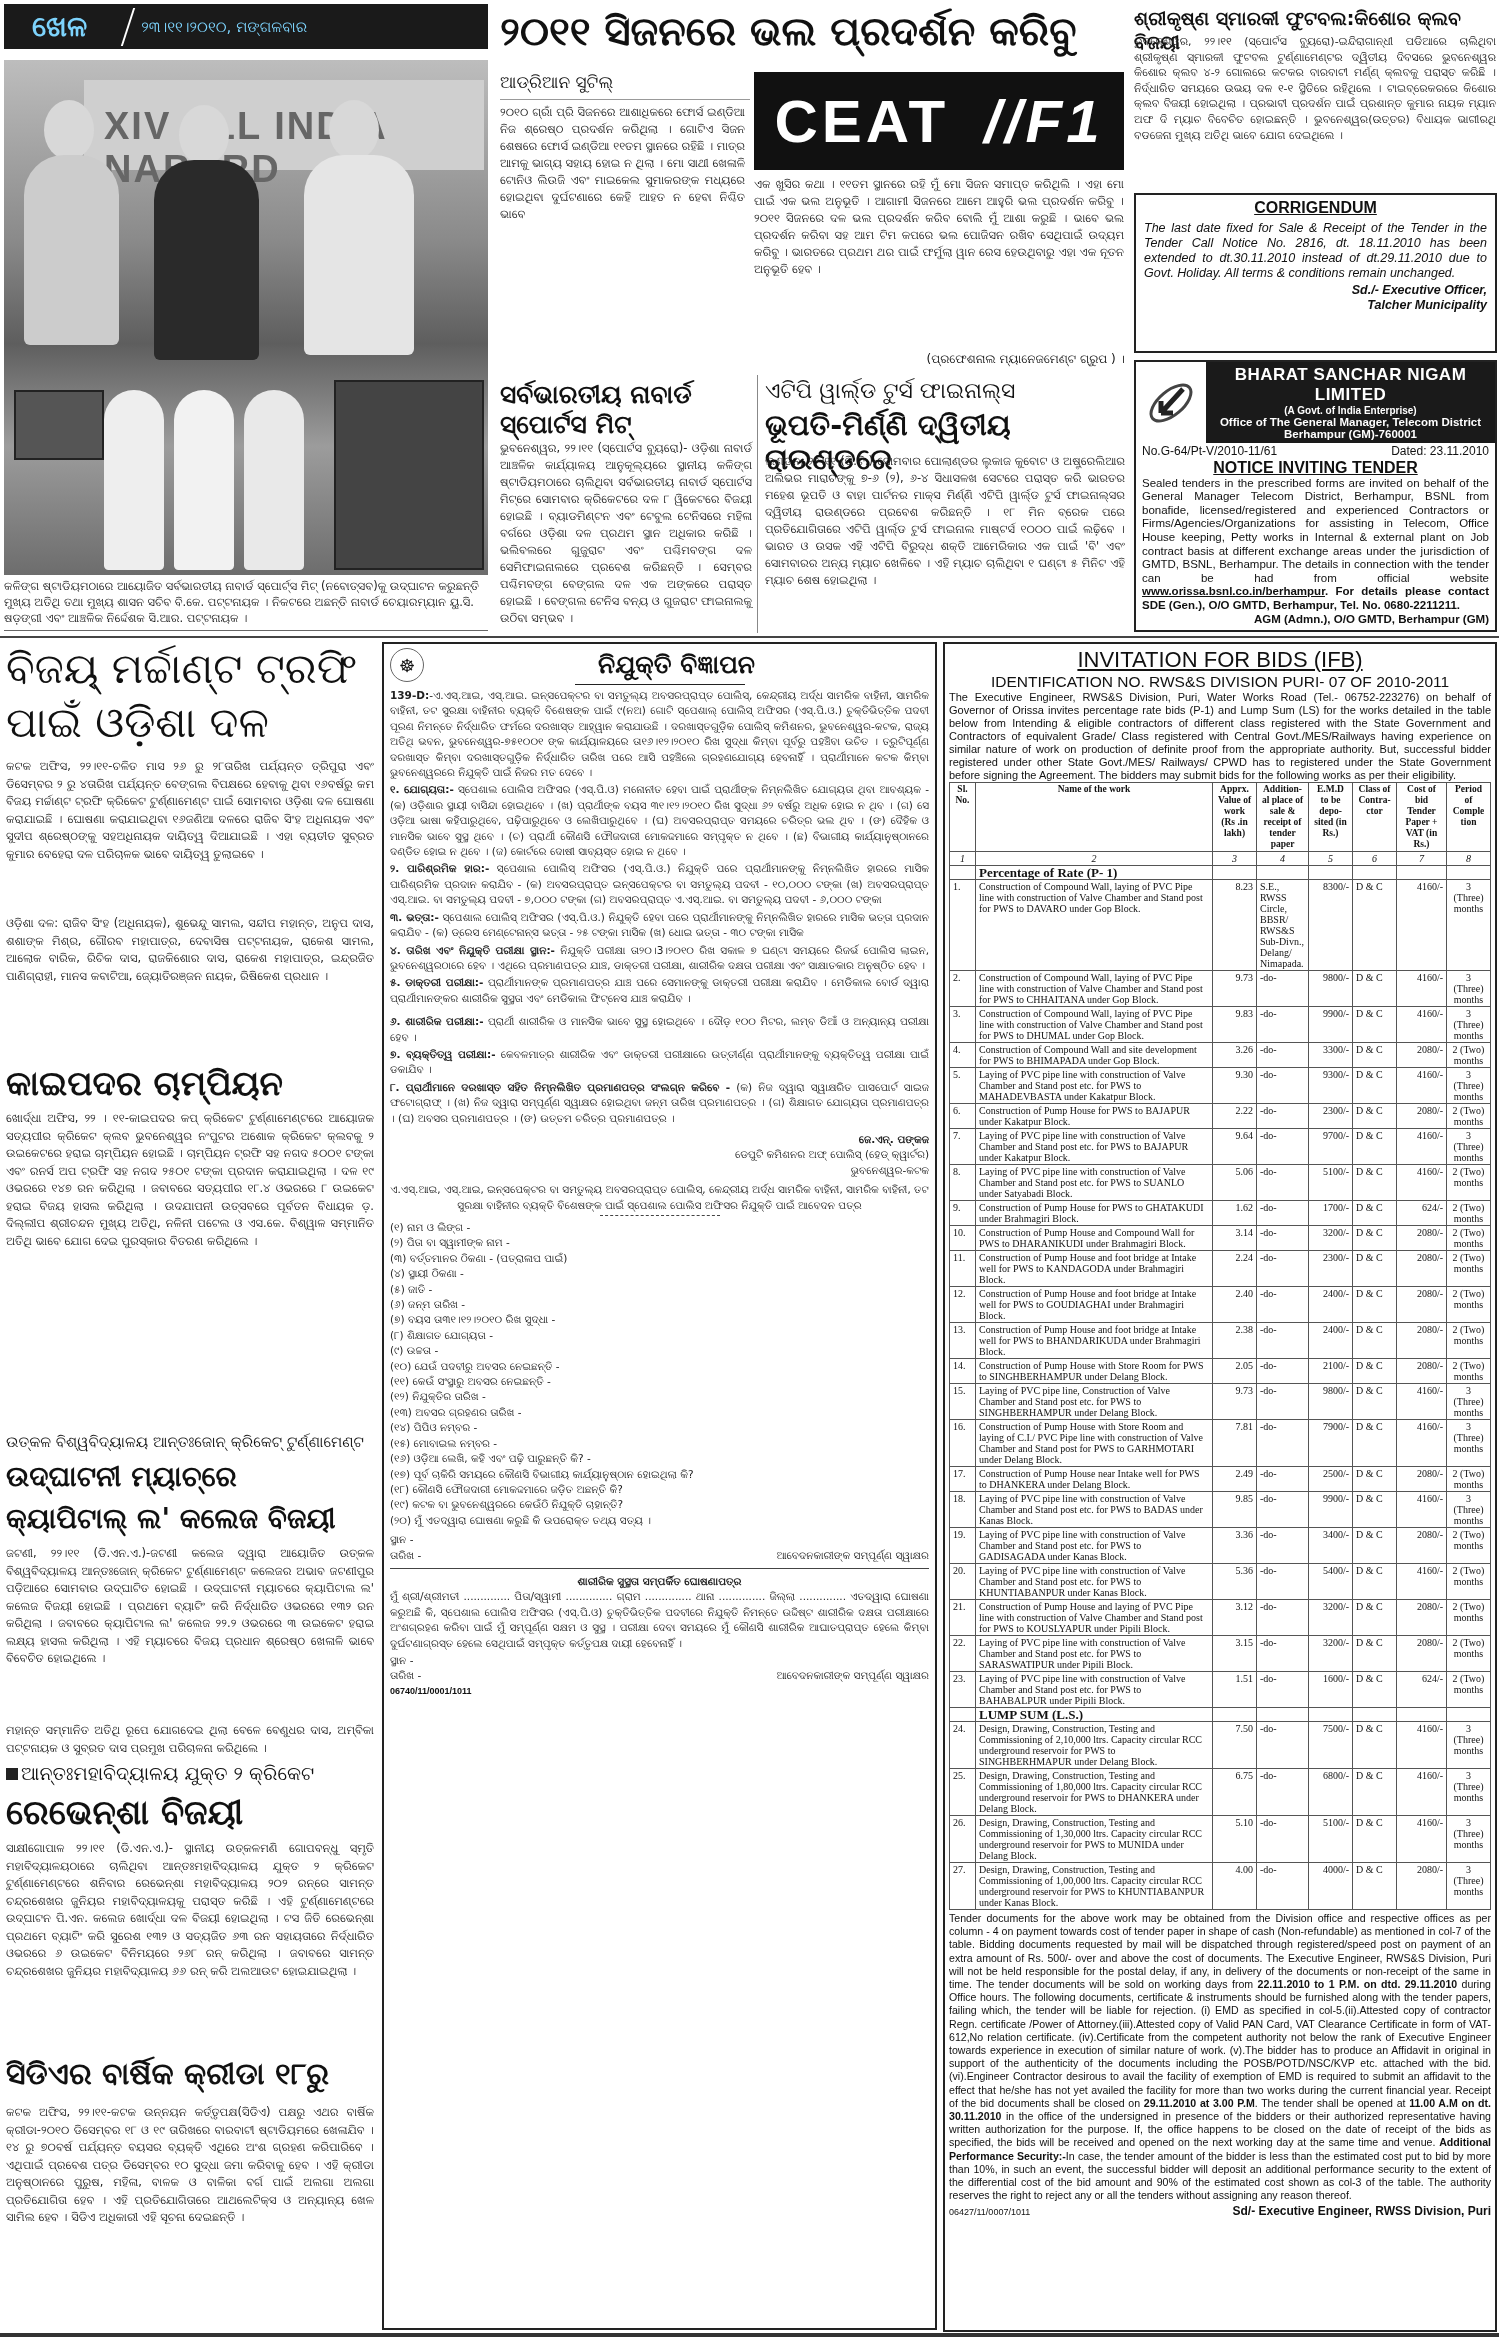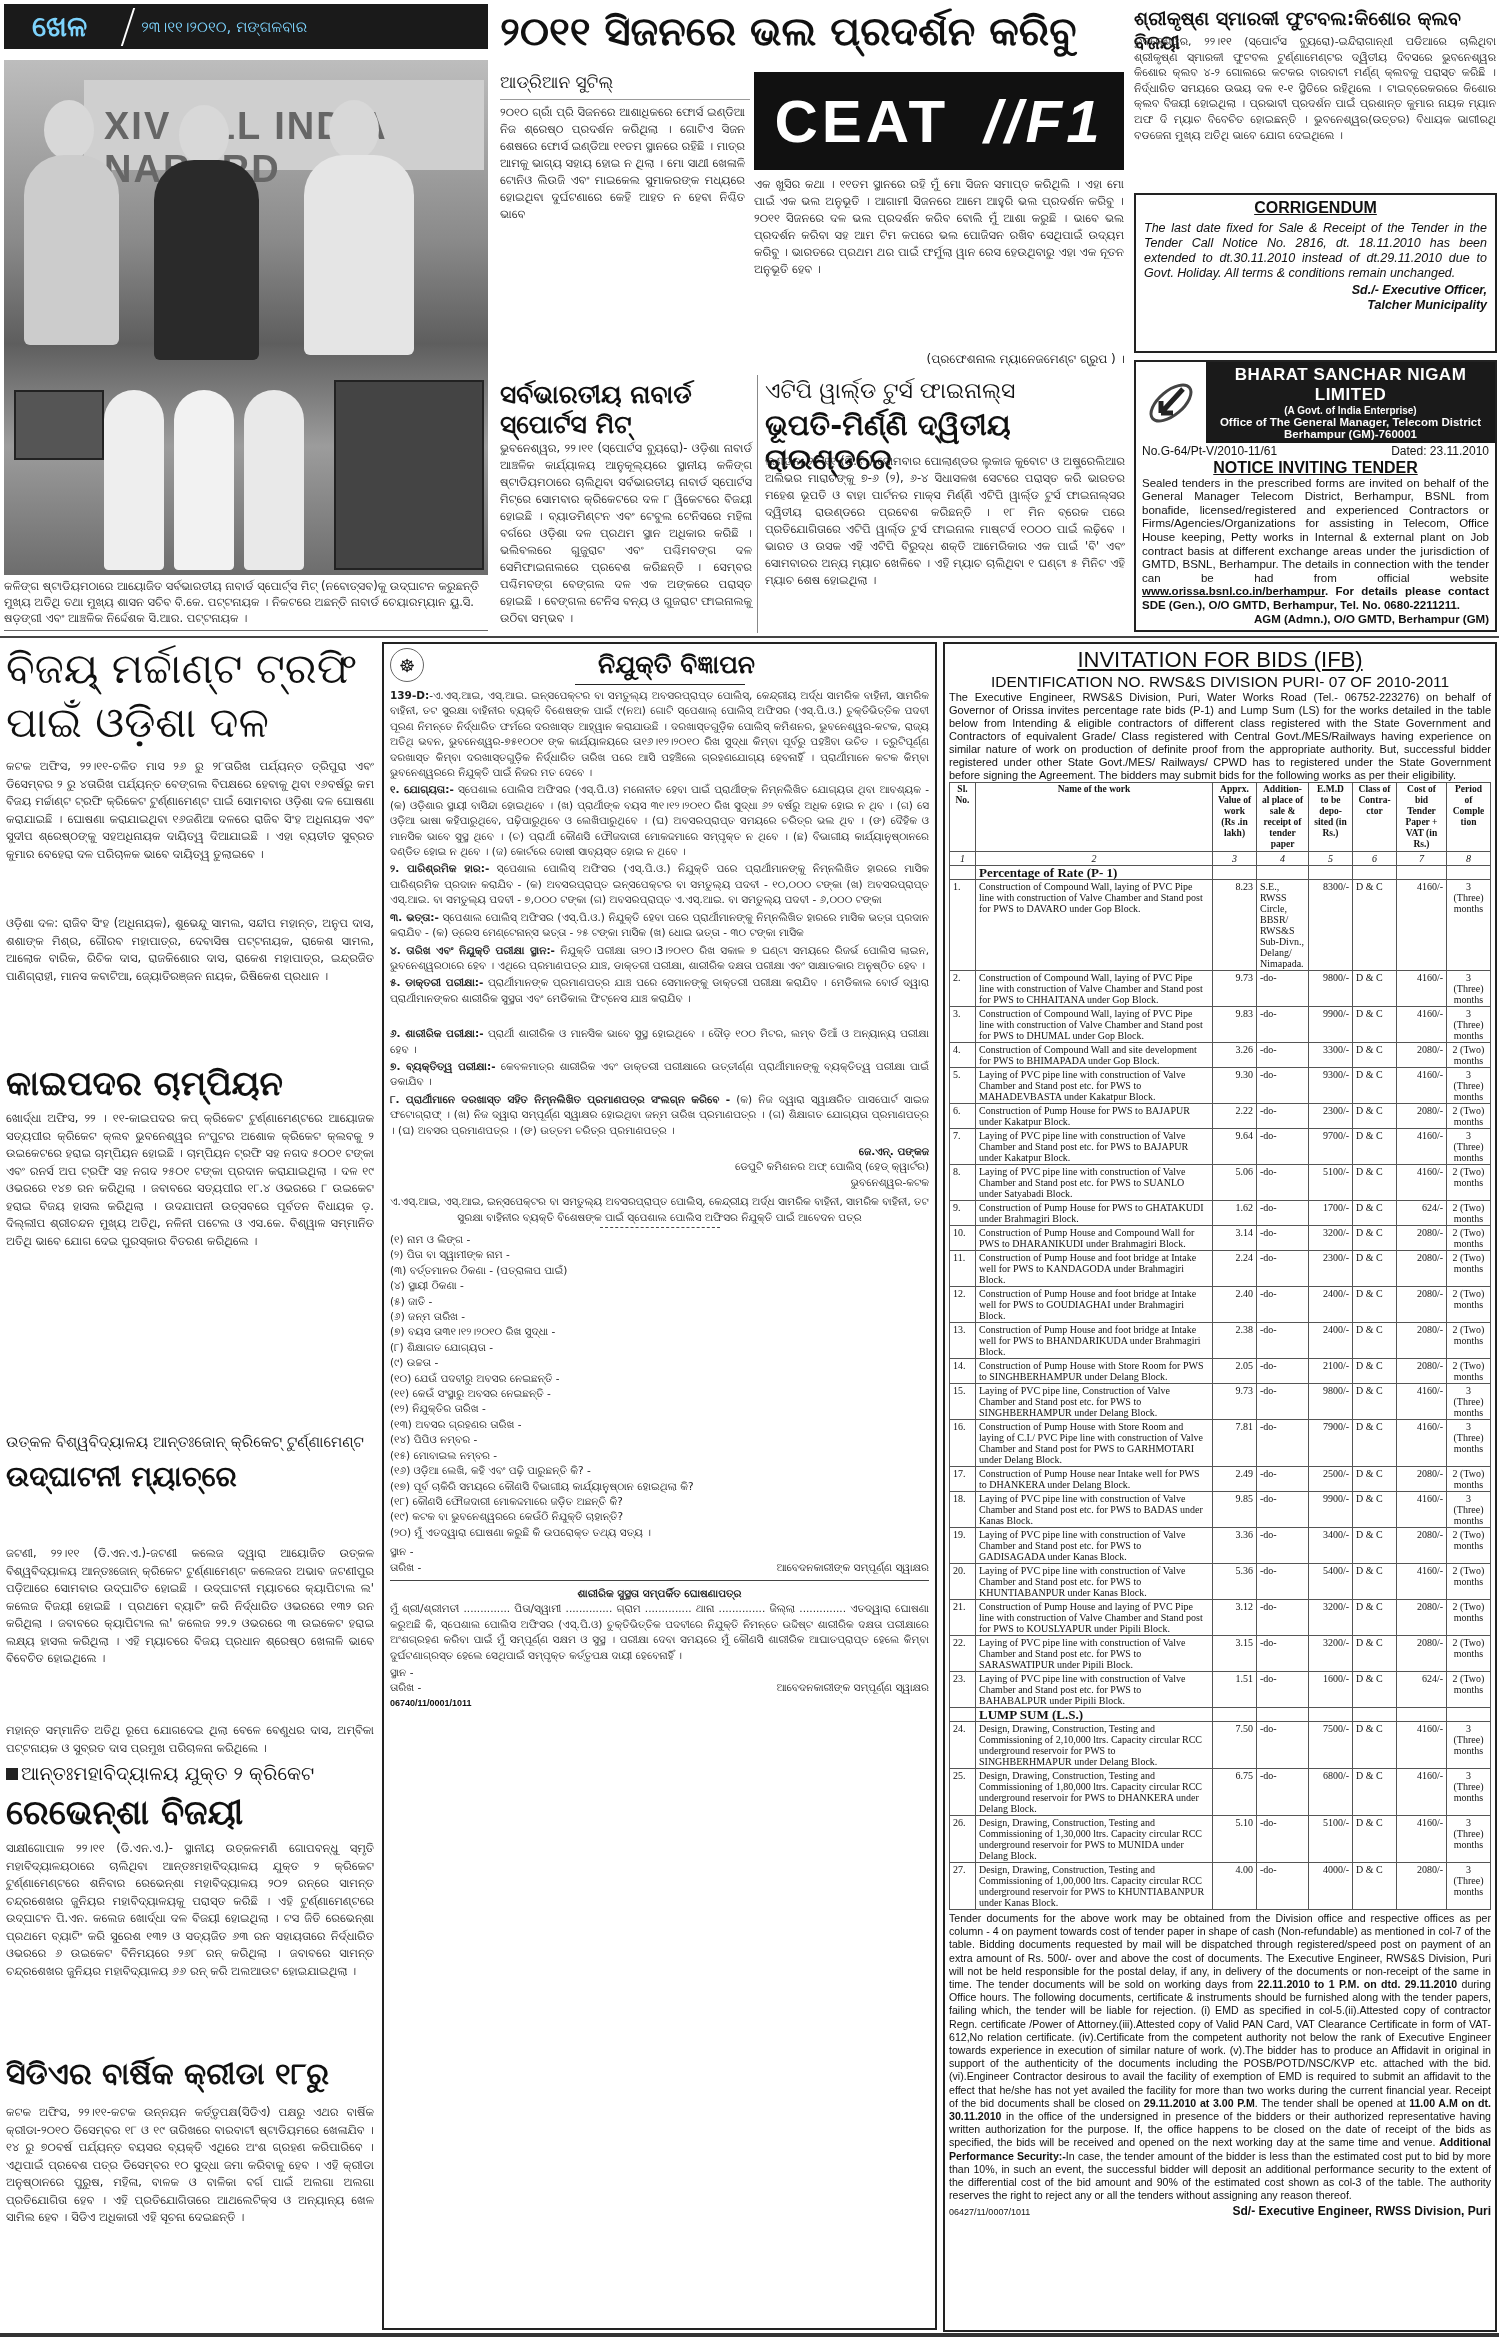--- a/index.html
+++ b/index.html
@@ -125,20 +125,21 @@
 </div>
 <div class="abs odia-body" style="left:6px;top:758px;width:368px;font-size:11.5px;line-height:17.5px;">କଟକ ଅଫିସ, ୨୨।୧୧-ଚଳିତ ମାସ ୨୬ ରୁ ୨୮ତାରିଖ ପର୍ଯ୍ୟନ୍ତ ତ୍ରିପୁରା ଏବଂ ଡିସେମ୍ବର ୨ ରୁ ୪ତାରିଖ ପର୍ଯ୍ୟନ୍ତ ବେଙ୍ଗଲ ବିପକ୍ଷରେ ହେବାକୁ ଥିବା ୧୬ବର୍ଷରୁ କମ ବିଜୟ ମର୍ଚ୍ଚାଣ୍ଟ ଟ୍ରଫି କ୍ରିକେଟ ଟୁର୍ଣ୍ଣାମେଣ୍ଟ ପାଇଁ ସୋମବାର ଓଡ଼ିଶା ଦଳ ଘୋଷଣା କରାଯାଇଛି । ଘୋଷଣା କରାଯାଇଥିବା ୧୬ଜଣିଆ ଦଳରେ ରାଜିବ ସିଂହ ଅଧିନାୟକ ଏବଂ ସୁଦୀପ ଶ୍ରେଷ୍ଠଙ୍କୁ ସହଅଧିନାୟକ ଦାୟିତ୍ୱ ଦିଆଯାଇଛି । ଏହା ବ୍ୟତୀତ ସୁବ୍ରତ କୁମାର ବେହେରା ଦଳ ପରିଚାଳକ ଭାବେ ଦାୟିତ୍ୱ ତୁଲାଇବେ ।</div>
 <div class="abs odia-body" style="left:6px;top:915px;width:368px;font-size:11.5px;line-height:17.5px;">ଓଡ଼ିଶା ଦଳ: ରାଜିବ ସିଂହ (ଅଧିନାୟକ), ଶୁଭେନ୍ଦୁ ସାମଲ, ସନ୍ଦୀପ ମହାନ୍ତ, ଅନୁପ ଦାସ, ଶଶାଙ୍କ ମିଶ୍ର, ଗୌରବ ମହାପାତ୍ର, ଦେବାସିଷ ପଟ୍ଟନାୟକ, ରାକେଶ ସାମଲ, ଆଲୋକ ବାରିକ, ରିଚିକ ଦାସ, ରାଜକିଶୋର ଦାସ, ରାକେଶ ମହାପାତ୍ର, ଇନ୍ଦ୍ରଜିତ ପାଣିଗ୍ରାହୀ, ମାନସ କବାଟିଆ, ଜ୍ୟୋତିରଞ୍ଜନ ନାୟକ, ରିଷିକେଶ ପ୍ରଧାନ ।</div>
 
 <div class="abs headline-xl" style="left:6px;top:1062px;width:370px;font-size:34px;line-height:42px;">କାଇପଦର ଚାମ୍ପିୟନ</div>
 <div class="abs odia-body" style="left:6px;top:1110px;width:368px;font-size:11.5px;line-height:17.5px;">ଖୋର୍ଦ୍ଧା ଅଫିସ, ୨୨ । ୧୧-କାଇପଦର କପ୍ କ୍ରିକେଟ ଟୁର୍ଣ୍ଣାମେଣ୍ଟରେ ଆୟୋଜକ ସତ୍ୟପୀର କ୍ରିକେଟ କ୍ଲବ ଭୁବନେଶ୍ୱର ନଂପୁଟର ଅଶୋକ କ୍ରିକେଟ କ୍ଲବକୁ ୨ ଉଇକେଟରେ ହରାଇ ଚାମ୍ପିୟନ ହୋଇଛି । ଚାମ୍ପିୟନ ଟ୍ରଫି ସହ ନଗଦ ୫୦୦୧ ଟଙ୍କା ଏବଂ ରନର୍ସ ଅପ ଟ୍ରଫି ସହ ନଗଦ ୨୫୦୧ ଟଙ୍କା ପ୍ରଦାନ କରାଯାଇଥିଲା । ଦଳ ୧୯ ଓଭରରେ ୧୪୭ ରନ କରିଥିଲା । ଜବାବରେ ସତ୍ୟପୀର ୧୮.୪ ଓଭରରେ ୮ ଉଇକେଟ ହରାଇ ବିଜୟ ହାସଲ କରିଥିଲା । ଉଦଯାପନୀ ଉତ୍ସବରେ ପୂର୍ବତନ ବିଧାୟକ ଡ଼. ଦିଲ୍ଲୀପ ଶ୍ରୀଚନ୍ଦନ ମୁଖ୍ୟ ଅତିଥି, ନଳିନୀ ପଟେଲ ଓ ଏସ.କେ. ବିଶ୍ୱାଳ ସମ୍ମାନିତ ଅତିଥି ଭାବେ ଯୋଗ ଦେଇ ପୁରସ୍କାର ବିତରଣ କରିଥିଲେ ।</div>
 
 <div class="abs" style="left:6px;top:1433px;width:370px;font-size:15px;">ଉତ୍କଳ ବିଶ୍ୱବିଦ୍ୟାଳୟ ଆନ୍ତଃଜୋନ୍ କ୍ରିକେଟ୍ ଟୁର୍ଣ୍ଣାମେଣ୍ଟ</div>
 <div class="abs headline-xl" style="left:6px;top:1456px;width:370px;font-size:28px;line-height:42px;">
   <div>ଉଦ୍‌ଘାଟନୀ ମ୍ୟାଚ୍‌ରେ</div>
+  <div>କ୍ୟାପିଟାଲ୍ ଲ' କଲେଜ ବିଜୟୀ</div>
 </div>
 <div class="abs odia-body" style="left:6px;top:1545px;width:368px;font-size:11.5px;line-height:17.5px;">ଜଟଣୀ, ୨୨।୧୧ (ଡି.ଏନ.ଏ.)-ଜଟଣୀ କଲେଜ ଦ୍ୱାରା ଆୟୋଜିତ ଉତ୍କଳ ବିଶ୍ୱବିଦ୍ୟାଳୟ ଆନ୍ତଃଜୋନ୍ କ୍ରିକେଟ ଟୁର୍ଣ୍ଣାମେଣ୍ଟ କଲେଜର ଅଭାବ ଜଟଣୀପୁର ପଡ଼ିଆରେ ସୋମବାର ଉଦ୍‌ଘାଟିତ ହୋଇଛି । ଉଦ୍‌ଘାଟନୀ ମ୍ୟାଚରେ କ୍ୟାପିଟାଲ ଲ' କଲେଜ ବିଜୟୀ ହୋଇଛି । ପ୍ରଥମେ ବ୍ୟାଟିଂ କରି ନିର୍ଦ୍ଧାରିତ ଓଭରରେ ୧୩୨ ରନ କରିଥିଲା । ଜବାବରେ କ୍ୟାପିଟାଲ ଲ' କଲେଜ ୨୨.୨ ଓଭରରେ ୩ ଉଇକେଟ ହରାଇ ଲକ୍ଷ୍ୟ ହାସଲ କରିଥିଲା । ଏହି ମ୍ୟାଚରେ ବିଜୟ ପ୍ରଧାନ ଶ୍ରେଷ୍ଠ ଖେଳାଳି ଭାବେ ବିବେଚିତ ହୋଇଥିଲେ ।</div>
 <div class="abs odia-body" style="left:6px;top:1722px;width:368px;font-size:11.5px;line-height:17.5px;">ମହାନ୍ତ ସମ୍ମାନିତ ଅତିଥି ରୂପେ ଯୋଗଦେଇ ଥିଲା ବେଳେ ବେଣୁଧର ଦାସ, ଅମ୍ବିକା ପଟ୍ଟନାୟକ ଓ ସୁବ୍ରତ ଦାସ ପ୍ରମୁଖ ପରିଚାଳନା କରିଥିଲେ ।</div>
 
 <div class="abs" style="left:6px;top:1762px;width:370px;font-size:19px;display:flex;align-items:center;">
   <span style="display:inline-block;width:12px;height:12px;background:#222;margin-right:3px;"></span>
   <span>ଆନ୍ତଃମହାବିଦ୍ୟାଳୟ ଯୁକ୍ତ ୨ କ୍ରିକେଟ</span>
 </div>
 <div class="abs headline-xl" style="left:6px;top:1790px;width:370px;font-size:34px;line-height:44px;">ରେଭେନ୍‌ଶା ବିଜୟୀ</div>
 <div class="abs odia-body" style="left:6px;top:1840px;width:368px;font-size:11.5px;line-height:17.5px;">ସାକ୍ଷୀଗୋପାଳ ୨୨।୧୧ (ଡି.ଏନ.ଏ.)- ସ୍ଥାନୀୟ ଉତ୍କଳମଣି ଗୋପବନ୍ଧୁ ସ୍ମୃତି ମହାବିଦ୍ୟାଳୟଠାରେ ଚାଲିଥିବା ଆନ୍ତଃମହାବିଦ୍ୟାଳୟ ଯୁକ୍ତ ୨ କ୍ରିକେଟ ଟୁର୍ଣ୍ଣାମେଣ୍ଟରେ ଶନିବାର ରେଭେନ୍‌ଶା ମହାବିଦ୍ୟାଳୟ ୨୦୨ ରନ୍‌ରେ ସାମନ୍ତ ଚନ୍ଦ୍ରଶେଖର ଜୁନିୟର ମହାବିଦ୍ୟାଳୟକୁ ପରାସ୍ତ କରିଛି । ଏହି ଟୁର୍ଣ୍ଣାମେଣ୍ଟରେ ଉଦ୍‌ଘାଟନ ପି.ଏନ. କଲେଜ ଖୋର୍ଦ୍ଧା ଦଳ ବିଜୟୀ ହୋଇଥିଲା । ଟସ ଜିତି ରେଭେନ୍‌ଶା ପ୍ରଥମେ ବ୍ୟାଟିଂ କରି ସୁରେଶ ୧୩୨ ଓ ସତ୍ୟଜିତ ୬୩ ରନ ସହାୟତାରେ ନିର୍ଦ୍ଧାରିତ ଓଭରରେ ୬ ଉଇକେଟ ବିନିମୟରେ ୨୬୮ ରନ୍ କରିଥିଲା । ଜବାବରେ ସାମନ୍ତ ଚନ୍ଦ୍ରଶେଖର ଜୁନିୟର ମହାବିଦ୍ୟାଳୟ ୬୬ ରନ୍ କରି ଅଲଆଉଟ ହୋଇଯାଇଥିଲା ।</div>
@@ -152,21 +153,21 @@
     <div style="flex:1;text-align:center;font-size:25px;font-weight:bold;">ନିଯୁକ୍ତି ବିଜ୍ଞାପନ</div>
   </div>
   <div style="width:170px;height:1px;background:#222;margin:2px auto 3px;"></div>
   <div class="form-line" style="text-align:justify;"><b>139-D:</b><span>-ଏ.ଏସ୍.ଆଇ, ଏସ୍.ଆଇ. ଇନ୍‌ସପେକ୍ଟର ବା ସମତୁଲ୍ୟ ଅବସରପ୍ରାପ୍ତ ପୋଲିସ୍, କେନ୍ଦ୍ରୀୟ ଅର୍ଦ୍ଧ ସାମରିକ ବାହିନୀ, ସାମରିକ ବାହିନୀ, ତଟ ସୁରକ୍ଷା ବାହିନୀର ବ୍ୟକ୍ତି ବିଶେଷଙ୍କ ପାଇଁ ୯(ନଅ) ଗୋଟି ସ୍ପେଶାଲ୍ ପୋଲିସ୍ ଅଫିସର (ଏସ୍.ପି.ଓ.) ଚୁକ୍ତିଭିତ୍ତିକ ପଦବୀ ପୂରଣ ନିମନ୍ତେ ନିର୍ଦ୍ଧାରିତ ଫର୍ମରେ ଦରଖାସ୍ତ ଆହ୍ୱାନ କରାଯାଉଛି । ଦରଖାସ୍ତଗୁଡ଼ିକ ପୋଲିସ୍ କମିଶନର, ଭୁବନେଶ୍ୱର-କଟକ, ରାଜ୍ୟ ଅତିଥି ଭବନ, ଭୁବନେଶ୍ୱର-୭୫୧୦୦୧ ଙ୍କ କାର୍ଯ୍ୟାଳୟରେ ତା୧୬।୧୨।୨୦୧୦ ରିଖ ସୁଦ୍ଧା କିମ୍ବା ପୂର୍ବରୁ ପହଞ୍ଚିବା ଉଚିତ । ତ୍ରୁଟିପୂର୍ଣ୍ଣ ଦରଖାସ୍ତ କିମ୍ବା ଦରଖାସ୍ତଗୁଡ଼ିକ ନିର୍ଦ୍ଧାରିତ ତାରିଖ ପରେ ଆସି ପହଞ୍ଚିଲେ ଗ୍ରହଣଯୋଗ୍ୟ ହେବନାହିଁ । ପ୍ରାର୍ଥୀମାନେ କଟକ କିମ୍ବା ଭୁବନେଶ୍ୱରରେ ନିଯୁକ୍ତି ପାଇଁ ନିଜର ମତ ଦେବେ ।</span></div>
   <div id="sections">
     <div class="form-line" style="margin-top:2px;text-align:justify;"><b>୧. ଯୋଗ୍ୟତା:-</b> <span>ସ୍ପେଶାଲ ପୋଲିସ ଅଫିସର (ଏସ୍.ପି.ଓ) ମନୋନୀତ ହେବା ପାଇଁ ପ୍ରାର୍ଥୀଙ୍କ ନିମ୍ନଲିଖିତ ଯୋଗ୍ୟତା ଥିବା ଆବଶ୍ୟକ - (କ) ଓଡ଼ିଶାର ସ୍ଥାୟୀ ବାସିନ୍ଦା ହୋଇଥିବେ । (ଖ) ପ୍ରାର୍ଥୀଙ୍କ ବୟସ ୩୧।୧୨।୨୦୧୦ ରିଖ ସୁଦ୍ଧା ୬୨ ବର୍ଷରୁ ଅଧିକ ହୋଇ ନ ଥିବ । (ଗ) ସେ ଓଡ଼ିଆ ଭାଷା କହିପାରୁଥିବେ, ପଢ଼ିପାରୁଥିବେ ଓ ଲେଖିପାରୁଥିବେ । (ଘ) ଅବସରପ୍ରାପ୍ତ ସମୟରେ ଚରିତ୍ର ଭଲ ଥିବ । (ଙ) ଦୈହିକ ଓ ମାନସିକ ଭାବେ ସୁସ୍ଥ ଥିବେ । (ଚ) ପ୍ରାର୍ଥୀ କୌଣସି ଫୌଜଦାରୀ ମୋକଦ୍ଦମାରେ ସମ୍ପୃକ୍ତ ନ ଥିବେ । (ଛ) ବିଭାଗୀୟ କାର୍ଯ୍ୟାନୁଷ୍ଠାନରେ ଦଣ୍ଡିତ ହୋଇ ନ ଥିବେ । (ଜ) କୋର୍ଟରେ ଦୋଷୀ ସାବ୍ୟସ୍ତ ହୋଇ ନ ଥିବେ ।</span></div>
     <div class="form-line" style="margin-top:2px;text-align:justify;"><b>୨. ପାରିଶ୍ରମିକ ହାର:-</b> <span>ସ୍ପେଶାଲ ପୋଲିସ୍ ଅଫିସର (ଏସ୍.ପି.ଓ.) ନିଯୁକ୍ତି ପରେ ପ୍ରାର୍ଥୀମାନଙ୍କୁ ନିମ୍ନଲିଖିତ ହାରରେ ମାସିକ ପାରିଶ୍ରମିକ ପ୍ରଦାନ କରାଯିବ - (କ) ଅବସରପ୍ରାପ୍ତ ଇନ୍‌ସପେକ୍ଟର ବା ସମତୁଲ୍ୟ ପଦବୀ - ୧୦,୦୦୦ ଟଙ୍କା (ଖ) ଅବସରପ୍ରାପ୍ତ ଏସ୍.ଆଇ. ବା ସମତୁଲ୍ୟ ପଦବୀ - ୭,୦୦୦ ଟଙ୍କା (ଗ) ଅବସରପ୍ରାପ୍ତ ଏ.ଏସ୍.ଆଇ. ବା ସମତୁଲ୍ୟ ପଦବୀ - ୬,୦୦୦ ଟଙ୍କା</span></div>
     <div class="form-line" style="margin-top:2px;text-align:justify;"><b>୩. ଭତ୍ତା:-</b> <span>ସ୍ପେଶାଲ ପୋଲିସ୍ ଅଫିସର (ଏସ୍.ପି.ଓ.) ନିଯୁକ୍ତି ହେବା ପରେ ପ୍ରାର୍ଥୀମାନଙ୍କୁ ନିମ୍ନଲିଖିତ ହାରରେ ମାସିକ ଭତ୍ତା ପ୍ରଦାନ କରାଯିବ - (କ) ଡ୍ରେସ ମେଣ୍ଟେନାନ୍‌ସ ଭତ୍ତା - ୨୫ ଟଙ୍କା ମାସିକ (ଖ) ଧୋଇ ଭତ୍ତା - ୩୦ ଟଙ୍କା ମାସିକ</span></div>
     <div class="form-line" style="margin-top:2px;text-align:justify;"><b>୪. ତାରିଖ ଏବଂ ନିଯୁକ୍ତି ପରୀକ୍ଷା ସ୍ଥାନ:-</b> <span>ନିଯୁକ୍ତି ପରୀକ୍ଷା ତା୨୦।3।୨୦୧୦ ରିଖ ସକାଳ ୭ ଘଣ୍ଟା ସମୟରେ ରିଜର୍ଭ ପୋଲିସ ଲାଇନ, ଭୁବନେଶ୍ୱରଠାରେ ହେବ । ଏଥିରେ ପ୍ରମାଣପତ୍ର ଯାଞ୍ଚ, ଡାକ୍ତରୀ ପରୀକ୍ଷା, ଶାରୀରିକ ଦକ୍ଷତା ପରୀକ୍ଷା ଏବଂ ସାକ୍ଷାତକାର ଅନୁଷ୍ଠିତ ହେବ ।</span></div>
     <div class="form-line" style="margin-top:2px;text-align:justify;"><b>୫. ଡାକ୍ତରୀ ପରୀକ୍ଷା:-</b> <span>ପ୍ରାର୍ଥୀମାନଙ୍କ ପ୍ରମାଣପତ୍ର ଯାଞ୍ଚ ପରେ ସେମାନଙ୍କୁ ଡାକ୍ତରୀ ପରୀକ୍ଷା କରାଯିବ । ମେଡିକାଲ ବୋର୍ଡ ଦ୍ୱାରା ପ୍ରାର୍ଥୀମାନଙ୍କର ଶାରୀରିକ ସୁସ୍ଥତା ଏବଂ ମେଡିକାଲ ଫିଟ୍‌ନେସ ଯାଞ୍ଚ କରାଯିବ ।</span></div>
-    <div class="form-line" style="margin-top:20px;text-align:justify;"><b>୬. ଶାରୀରିକ ପରୀକ୍ଷା:-</b> <span>ପ୍ରାର୍ଥୀ ଶାରୀରିକ ଓ ମାନସିକ ଭାବେ ସୁସ୍ଥ ହୋଇଥିବେ । ଦୌଡ଼ ୧୦୦ ମିଟର, ଲମ୍ବ ଡିଆଁ ଓ ଅନ୍ୟାନ୍ୟ ପରୀକ୍ଷା ହେବ ।</span></div>
+    <div class="form-line" style="margin-top:8px;text-align:justify;"><b>୬. ଶାରୀରିକ ପରୀକ୍ଷା:-</b> <span>ପ୍ରାର୍ଥୀ ଶାରୀରିକ ଓ ମାନସିକ ଭାବେ ସୁସ୍ଥ ହୋଇଥିବେ । ଦୌଡ଼ ୧୦୦ ମିଟର, ଲମ୍ବ ଡିଆଁ ଓ ଅନ୍ୟାନ୍ୟ ପରୀକ୍ଷା ହେବ ।</span></div>
     <div class="form-line" style="margin-top:2px;text-align:justify;"><b>୭. ବ୍ୟକ୍ତିତ୍ୱ ପରୀକ୍ଷା:-</b> <span>କେବଳମାତ୍ର ଶାରୀରିକ ଏବଂ ଡାକ୍ତରୀ ପରୀକ୍ଷାରେ ଉତ୍ତୀର୍ଣ୍ଣ ପ୍ରାର୍ଥୀମାନଙ୍କୁ ବ୍ୟକ୍ତିତ୍ୱ ପରୀକ୍ଷା ପାଇଁ ଡକାଯିବ ।</span></div>
     <div class="form-line" style="margin-top:2px;text-align:justify;"><b>୮. ପ୍ରାର୍ଥୀମାନେ ଦରଖାସ୍ତ ସହିତ ନିମ୍ନଲିଖିତ ପ୍ରମାଣପତ୍ର ସଂଲଗ୍ନ କରିବେ -</b> <span>(କ) ନିଜ ଦ୍ୱାରା ସ୍ୱାକ୍ଷରିତ ପାସପୋର୍ଟ ସାଇଜ ଫଟୋଗ୍ରାଫ୍ । (ଖ) ନିଜ ଦ୍ୱାରା ସମ୍ପୂର୍ଣ୍ଣ ସ୍ୱାକ୍ଷର ହୋଇଥିବା ଜନ୍ମ ତାରିଖ ପ୍ରମାଣପତ୍ର । (ଗ) ଶିକ୍ଷାଗତ ଯୋଗ୍ୟତା ପ୍ରମାଣପତ୍ର । (ଘ) ଅବସର ପ୍ରମାଣପତ୍ର । (ଙ) ଉତ୍ତମ ଚରିତ୍ର ପ୍ରମାଣପତ୍ର ।</span></div>
   </div>
   <div class="form-line" style="text-align:right;margin-top:6px;font-weight:bold;">ଜେ.ଏନ୍. ପଙ୍କଜ</div>
   <div class="form-line" style="text-align:right;">ଡେପୁଟି କମିଶନର ଅଫ୍ ପୋଲିସ୍ (ହେଡ୍ କ୍ୱାର୍ଟର)</div>
   <div class="form-line" style="text-align:right;">ଭୁବନେଶ୍ୱର-କଟକ</div>
   <div class="form-line" style="text-align:center;margin-top:4px;">ଏ.ଏସ୍.ଆଇ, ଏସ୍.ଆଇ, ଇନ୍‌ସପେକ୍ଟର ବା ସମତୁଲ୍ୟ ଅବସରପ୍ରାପ୍ତ ପୋଲିସ୍, କେନ୍ଦ୍ରୀୟ ଅର୍ଦ୍ଧ ସାମରିକ ବାହିନୀ, ସାମରିକ ବାହିନୀ, ତଟ ସୁରକ୍ଷା ବାହିନୀର ବ୍ୟକ୍ତି ବିଶେଷଙ୍କ ପାଇଁ ସ୍ପେଶାଲ ପୋଲିସ ଅଫିସର ନିଯୁକ୍ତି ପାଇଁ ଆବେଦନ ପତ୍ର</div>
   <div style="width:120px;border-bottom:1px dashed #444;margin:2px auto 4px;"></div>
   <div id="form-fields">
     <div class="form-line"><span>(୧) ନାମ ଓ ଲିଙ୍ଗ -</span></div>

